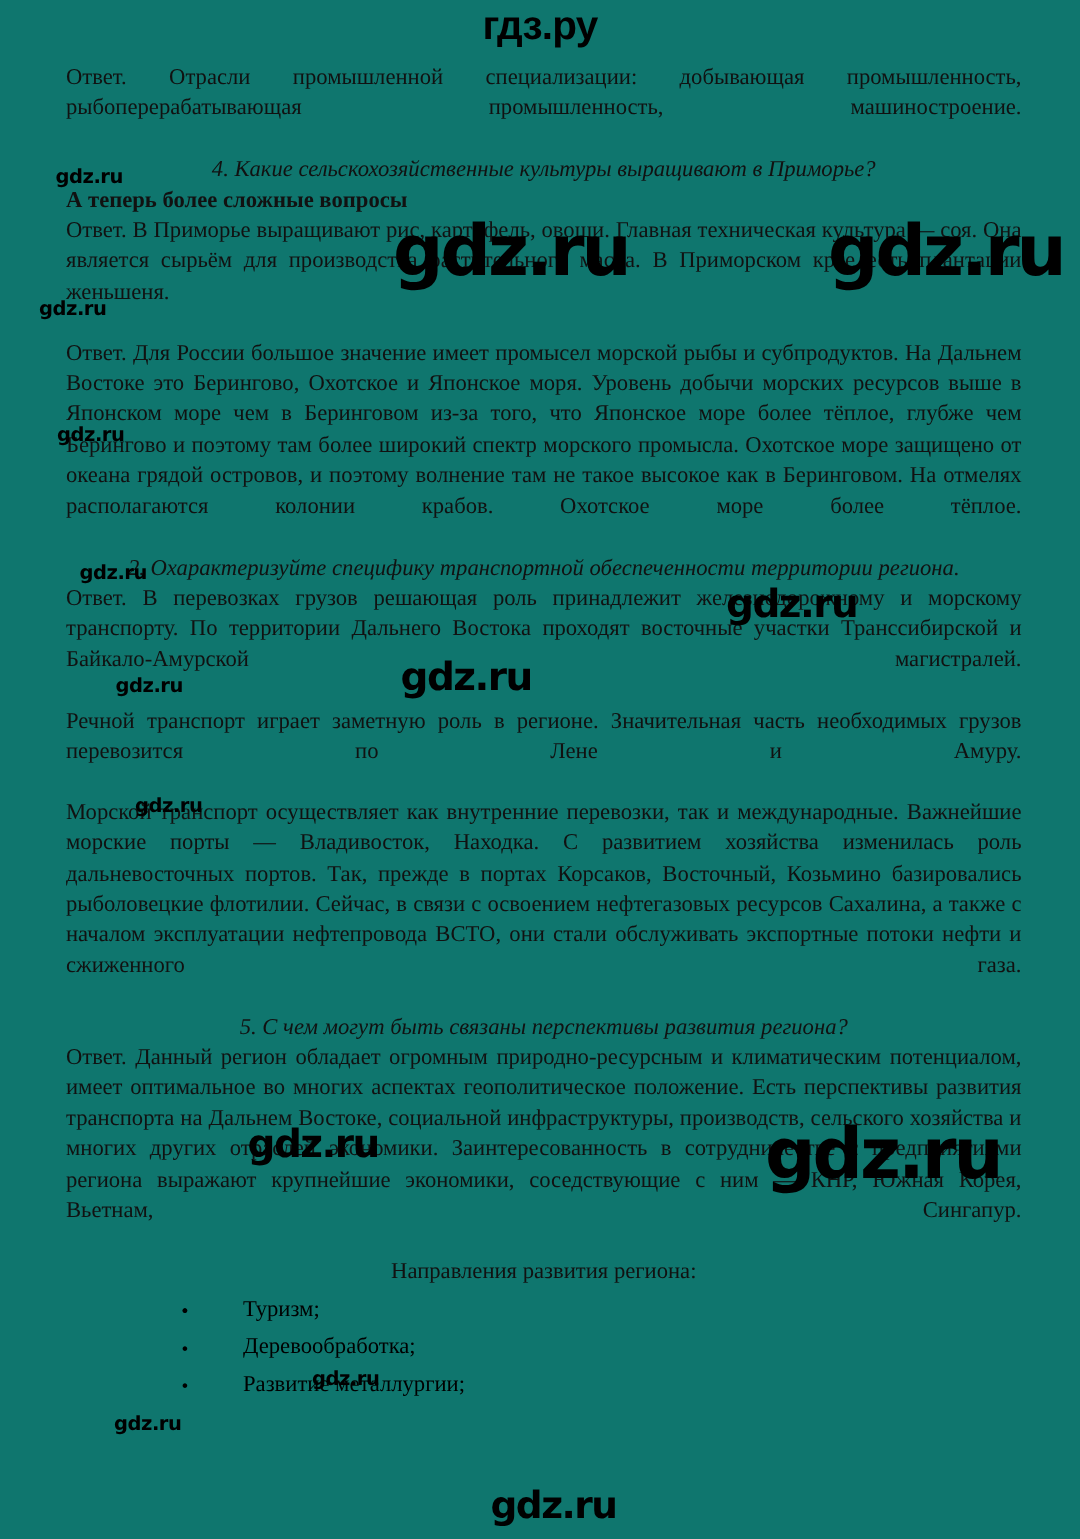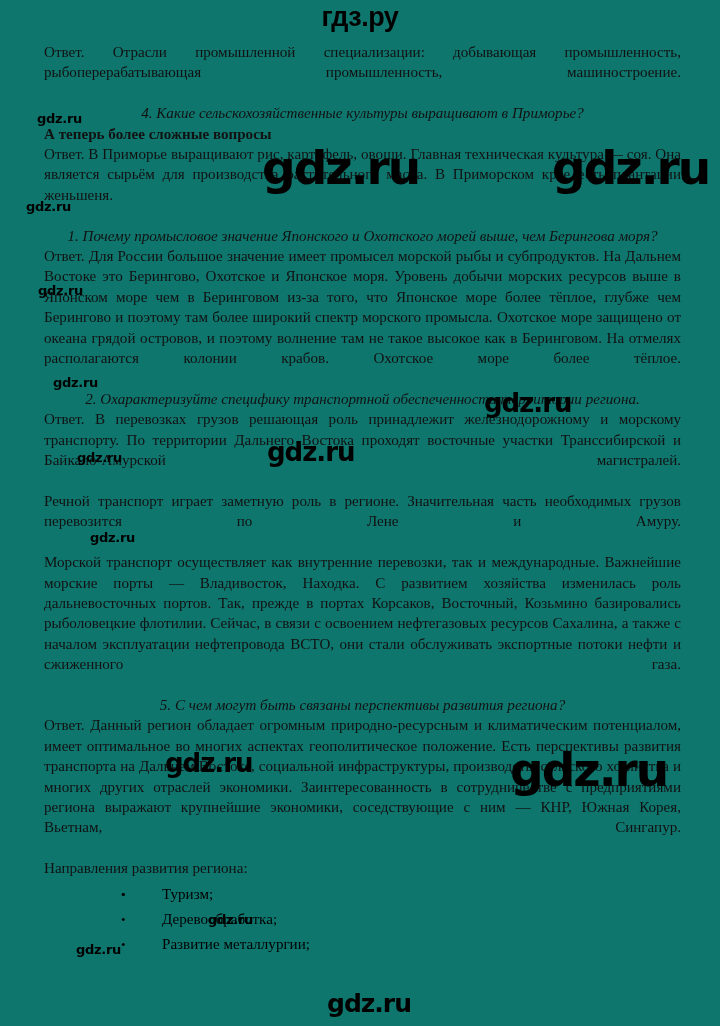--- a/index.html
+++ b/index.html
@@ -50,21 +50,21 @@
     color: #111;
   }
   .p.just {
     text-align: justify;
   }
   .p.just::after {
     content: "";
     display: inline-block;
     width: 100%;
   }
-  .p.left { text-align: left; }
+  .p.left { text-align: center; }
   .p.ital {
     font-style: italic;
     text-align: center;
   }
   .p.bold {
     font-weight: bold;
     text-align: left;
   }
   
   .bullets {
@@ -106,21 +106,20 @@
 <div id="page">
 
   <div class="site-logo">гдз.ру</div>
 
   <div class="doc">
     <div id="paragraphs">
         <div class="p just">Ответ. Отрасли промышленной специализации: добывающая промышленность, рыбоперерабатывающая промышленность, машиностроение.</div>
         <div class="p ital">4. Какие сельскохозяйственные культуры выращивают в Приморье?</div>
         <div class="p bold">А теперь более сложные вопросы</div>
         <div class="p just">Ответ. В Приморье выращивают рис, картофель, овощи. Главная техническая культура — соя. Она является сырьём для производства растительного масла. В Приморском крае есть плантации женьшеня.</div>
-        <div class="p ital">1. Почему промысловое значение Японского и Охотского морей выше, чем Берингова моря?</div>
         <div class="p just">Ответ. Для России большое значение имеет промысел морской рыбы и субпродуктов. На Дальнем Востоке это Берингово, Охотское и Японское моря. Уровень добычи морских ресурсов выше в Японском море чем в Беринговом из-за того, что Японское море более тёплое, глубже чем Берингово и поэтому там более широкий спектр морского промысла. Охотское море защищено от океана грядой островов, и поэтому волнение там не такое высокое как в Беринговом. На отмелях располагаются колонии крабов. Охотское море более тёплое.</div>
         <div class="p ital">2. Охарактеризуйте специфику транспортной обеспеченности территории региона.</div>
         <div class="p just">Ответ. В перевозках грузов решающая роль принадлежит железнодорожному и морскому транспорту. По территории Дальнего Востока проходят восточные участки Транссибирской и Байкало-Амурской магистралей.</div>
         <div class="p just">Речной транспорт играет заметную роль в регионе. Значительная часть необходимых грузов перевозится по Лене и Амуру.</div>
         <div class="p just">Морской транспорт осуществляет как внутренние перевозки, так и международные. Важнейшие морские порты — Владивосток, Находка. С развитием хозяйства изменилась роль дальневосточных портов. Так, прежде в портах Корсаков, Восточный, Козьмино базировались рыболовецкие флотилии. Сейчас, в связи с освоением нефтегазовых ресурсов Сахалина, а также с началом эксплуатации нефтепровода ВСТО, они стали обслуживать экспортные потоки нефти и сжиженного газа.</div>
         <div class="p ital">5. С чем могут быть связаны перспективы развития региона?</div>
         <div class="p just">Ответ. Данный регион обладает огромным природно-ресурсным и климатическим потенциалом, имеет оптимальное во многих аспектах геополитическое положение. Есть перспективы развития транспорта на Дальнем Востоке, социальной инфраструктуры, производств, сельского хозяйства и многих других отраслей экономики. Заинтересованность в сотрудничестве с предприятиями региона выражают крупнейшие экономики, соседствующие с ним — КНР, Южная Корея, Вьетнам, Сингапур.</div>
         <div class="p left">Направления развития региона:</div>
       </div>
     <ul class="bullets" id="bullet-list">

